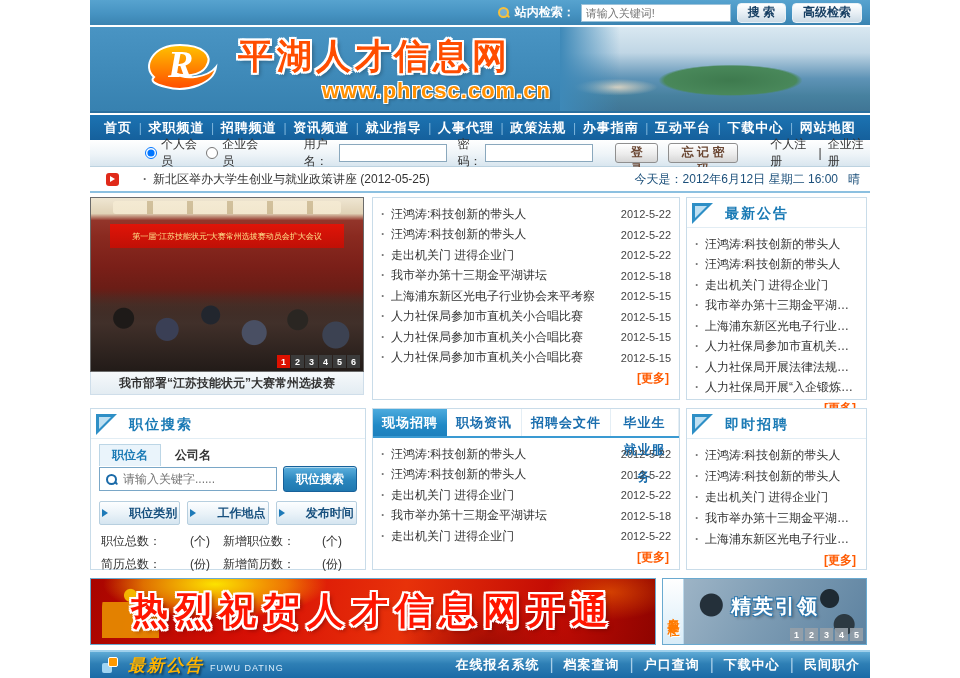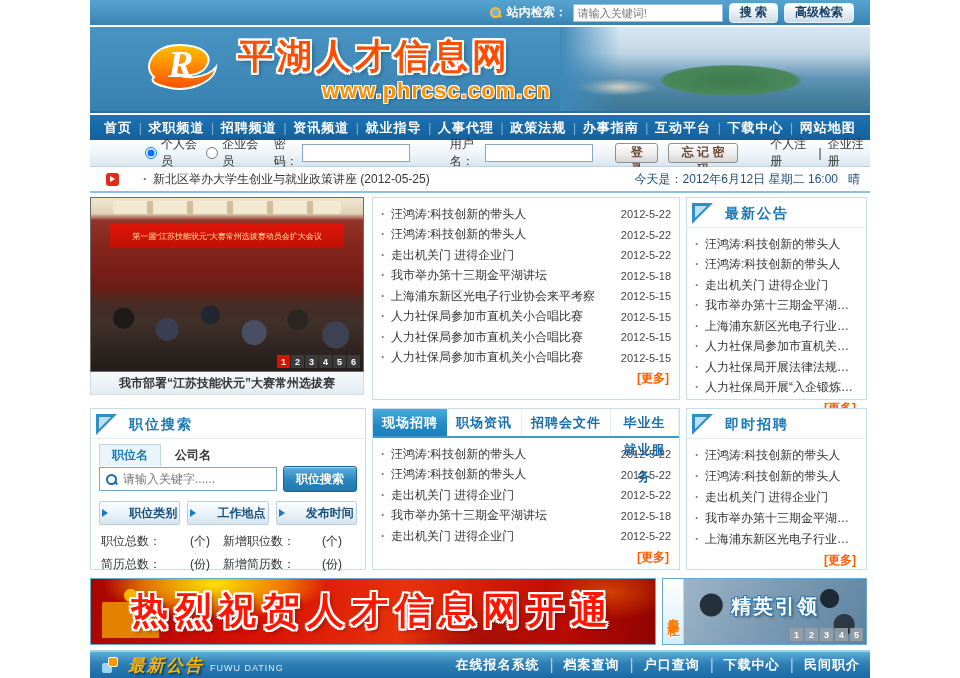--- a/index.html
+++ b/index.html
@@ -6,21 +6,21 @@
   html,body { width:960px; height:678px; background:#ffffff; overflow:hidden;
     font-family:"Liberation Sans","DejaVu Sans",sans-serif; }
   .abs { position:absolute; }
   #stage { position:relative; width:960px; height:678px; background:#fff; }
 
   
   .top-bar { left:90px; top:0; width:780px; height:25px;
     background:linear-gradient(180deg,#57a3cf 0%,#4693c2 55%,#3a83b1 100%);
     display:flex; align-items:center; color:#fff; font-size:12px; }
   .org-name { margin-left:12px; font-weight:bold; letter-spacing:1px; }
-  .top-search { margin-left:auto; display:flex; align-items:center; gap:6px; margin-right:16px; }
+  .top-search { margin-left:auto; display:flex; align-items:center; gap:6px; margin-right:8px; }
   .mag { position:relative; width:11px; height:11px; display:inline-block; }
   .mag::before { content:""; position:absolute; left:0; top:0; width:7px; height:7px;
     border:2px solid #f7c03c; border-radius:50%; background:rgba(255,255,255,.25); }
   .mag::after { content:""; position:absolute; left:8px; top:8px; width:4px; height:2px;
     background:#f7c03c; transform:rotate(45deg); border-radius:1px; }
   .top-search .lbl { font-weight:bold; }
   .top-search input { width:150px; height:18px; border:1px solid #9dc3da; font-size:11px;
     color:#999; padding:0 4px; background:#fff; }
   .btn-lite { height:20px; padding:0 10px; border:1px solid #e8f1f7; border-radius:4px;
     background:linear-gradient(180deg,#ffffff 0%,#e8eff5 50%,#ccdbe6 100%);
@@ -271,27 +271,27 @@
     <a href="#">网站地图</a>
   </div>
 
   <div class="abs login-bar">
     <div class="grp" style="margin-left:55px;">
       <input type="radio" name="member" checked="" style="">
       <span>个人会员</span>
       <input type="radio" name="member" style="">
       <span>企业会员</span>
     </div>
+    <div class="grp" style="margin-left:40px;">
+      <span>用户名：</span>
+      <input type="text" style="">
+    </div>
     <div class="grp" style="margin-left:10px;">
       <span>密码：</span>
       <input type="password" style="">
-    </div>
-    <div class="grp" style="margin-left:40px;">
-      <span>用户名：</span>
-      <input type="text" style="">
     </div>
     <button class="btn-login" style="margin-left:22px;">登 录</button>
     <button class="btn-login" style="margin-left:10px;">忘 记 密 码</button>
     <div class="reg-links" style="margin-left:32px;">
       <a href="#">个人注册</a>
       <span class="sep">|</span>
       <a href="#">企业注册</a>
     </div>
   </div>
 

